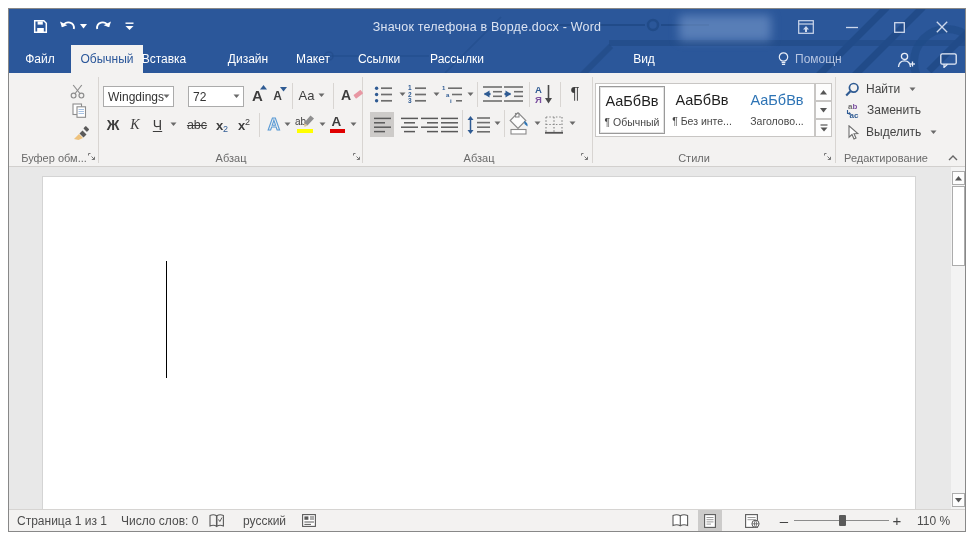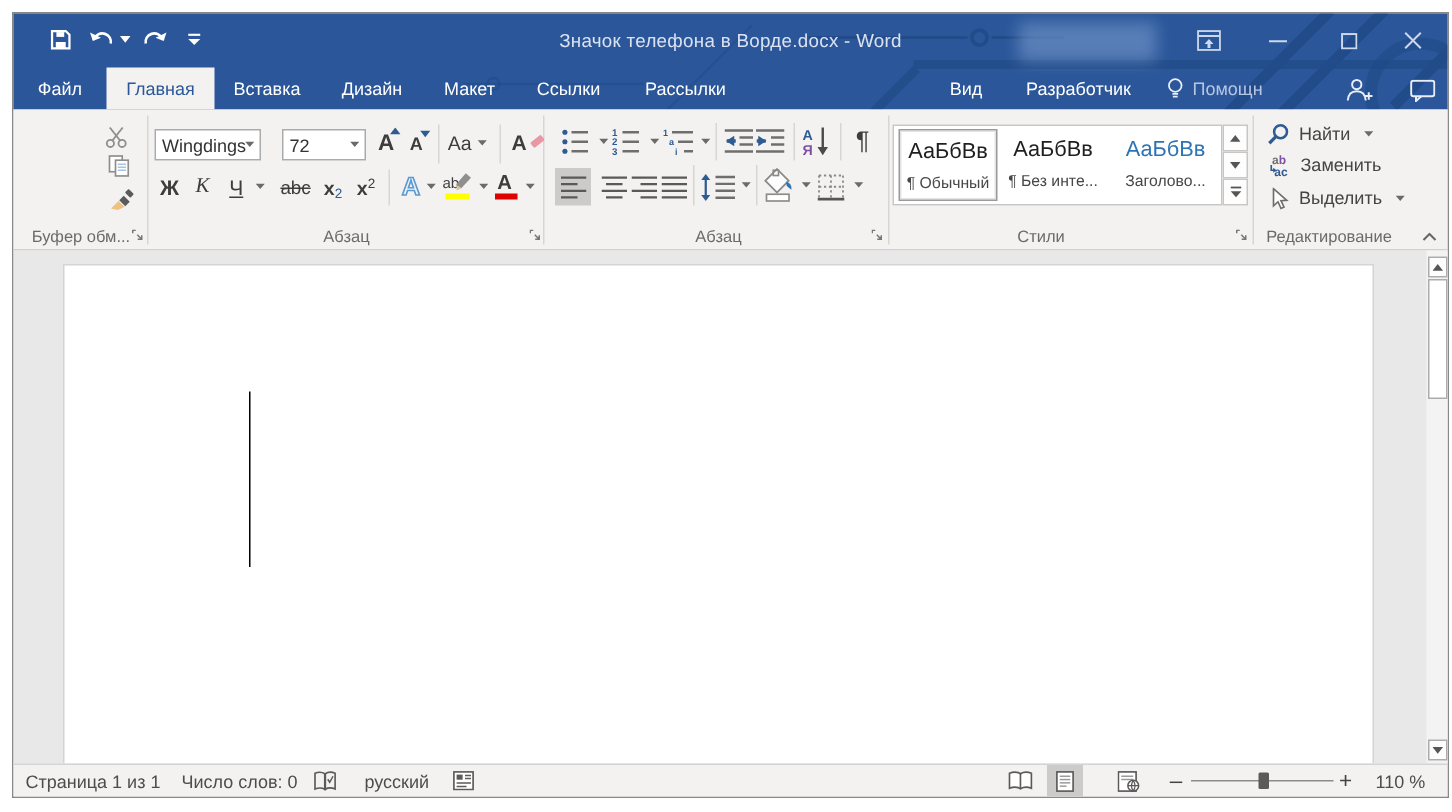--- a/index.html
+++ b/index.html
@@ -154,28 +154,27 @@
       <div class="win-ctrl" style="left:921px;">
         <svg width="12" height="12" viewBox="0 0 12 12">
           <line x1="0.8" y1="0.8" x2="11.2" y2="11.2" stroke="#cdd8ec" stroke-width="1.3"></line>
           <line x1="11.2" y1="0.8" x2="0.8" y2="11.2" stroke="#cdd8ec" stroke-width="1.3"></line>
         </svg>
       </div>
     </div>
 
     <div class="tabrow">
       <div class="rtab" style="left:31px;">Файл</div>
-      <div class="rtab sel" style="left:62px;width:72px;transform:none;">Главная</div>
-      <div class="rtab" style="left:169px;">Вставка</div>
+      <div class="rtab sel" style="left:62px;width:72px;transform:none;">Обычный</div>
+      <div class="rtab" style="left:155px;">Вставка</div>
       <div class="rtab" style="left:239px;">Дизайн</div>
       <div class="rtab" style="left:304px;">Макет</div>
       <div class="rtab" style="left:370px;">Ссылки</div>
       <div class="rtab" style="left:448px;">Рассылки</div>
       <div class="rtab" style="left:635px;">Вид</div>
-      <div class="rtab" style="left:710px;">Разработчик</div>
 
       <div class="tellme" style="left:769px;">
         <svg width="11" height="15" viewBox="0 0 11 15">
           <circle cx="5.5" cy="5" r="4.2" fill="none" stroke="#e8edf7" stroke-width="1.2"></circle>
           <line x1="3.6" y1="10.6" x2="7.4" y2="10.6" stroke="#e8edf7" stroke-width="1.2"></line>
           <line x1="3.9" y1="12.4" x2="7.1" y2="12.4" stroke="#e8edf7" stroke-width="1.2"></line>
         </svg>
         <span>Помощн</span>
       </div>
 

